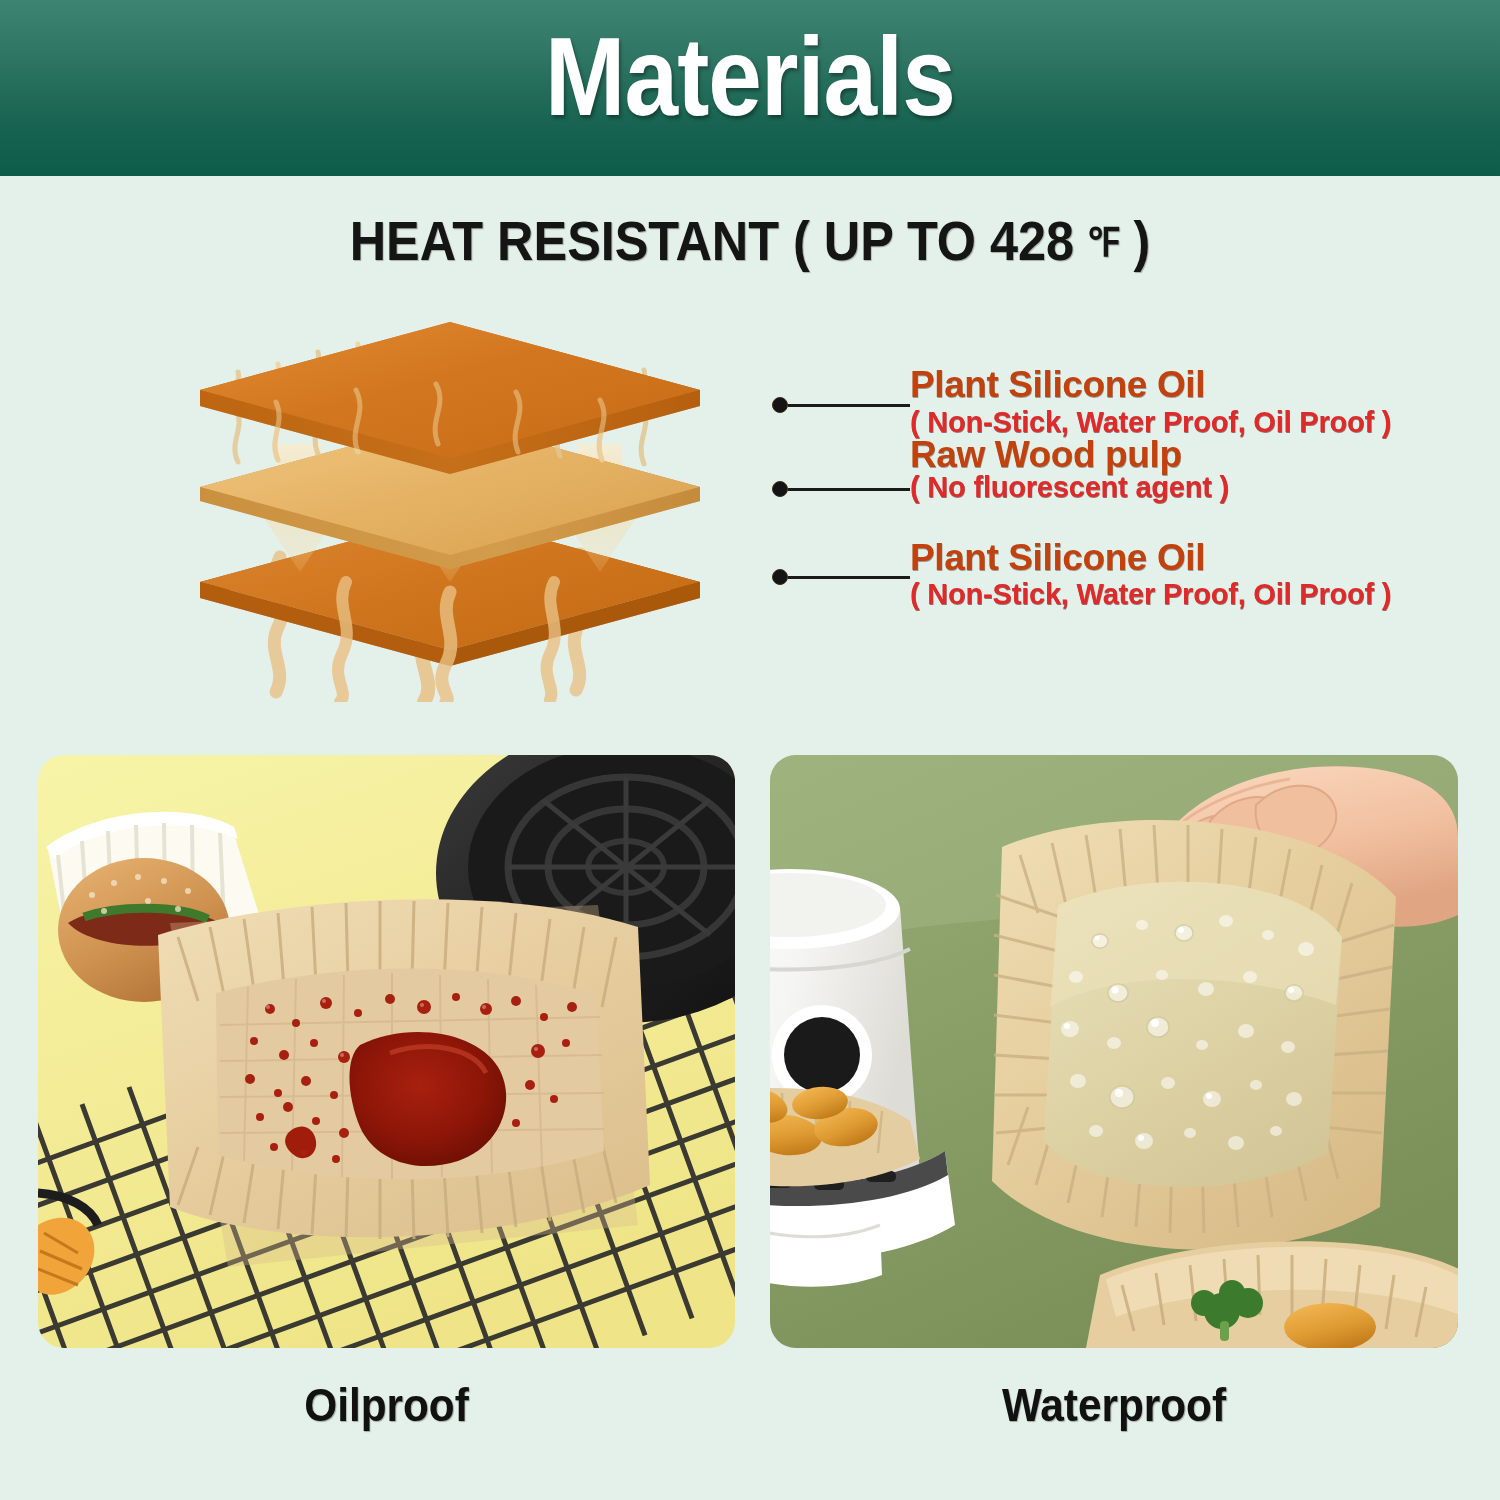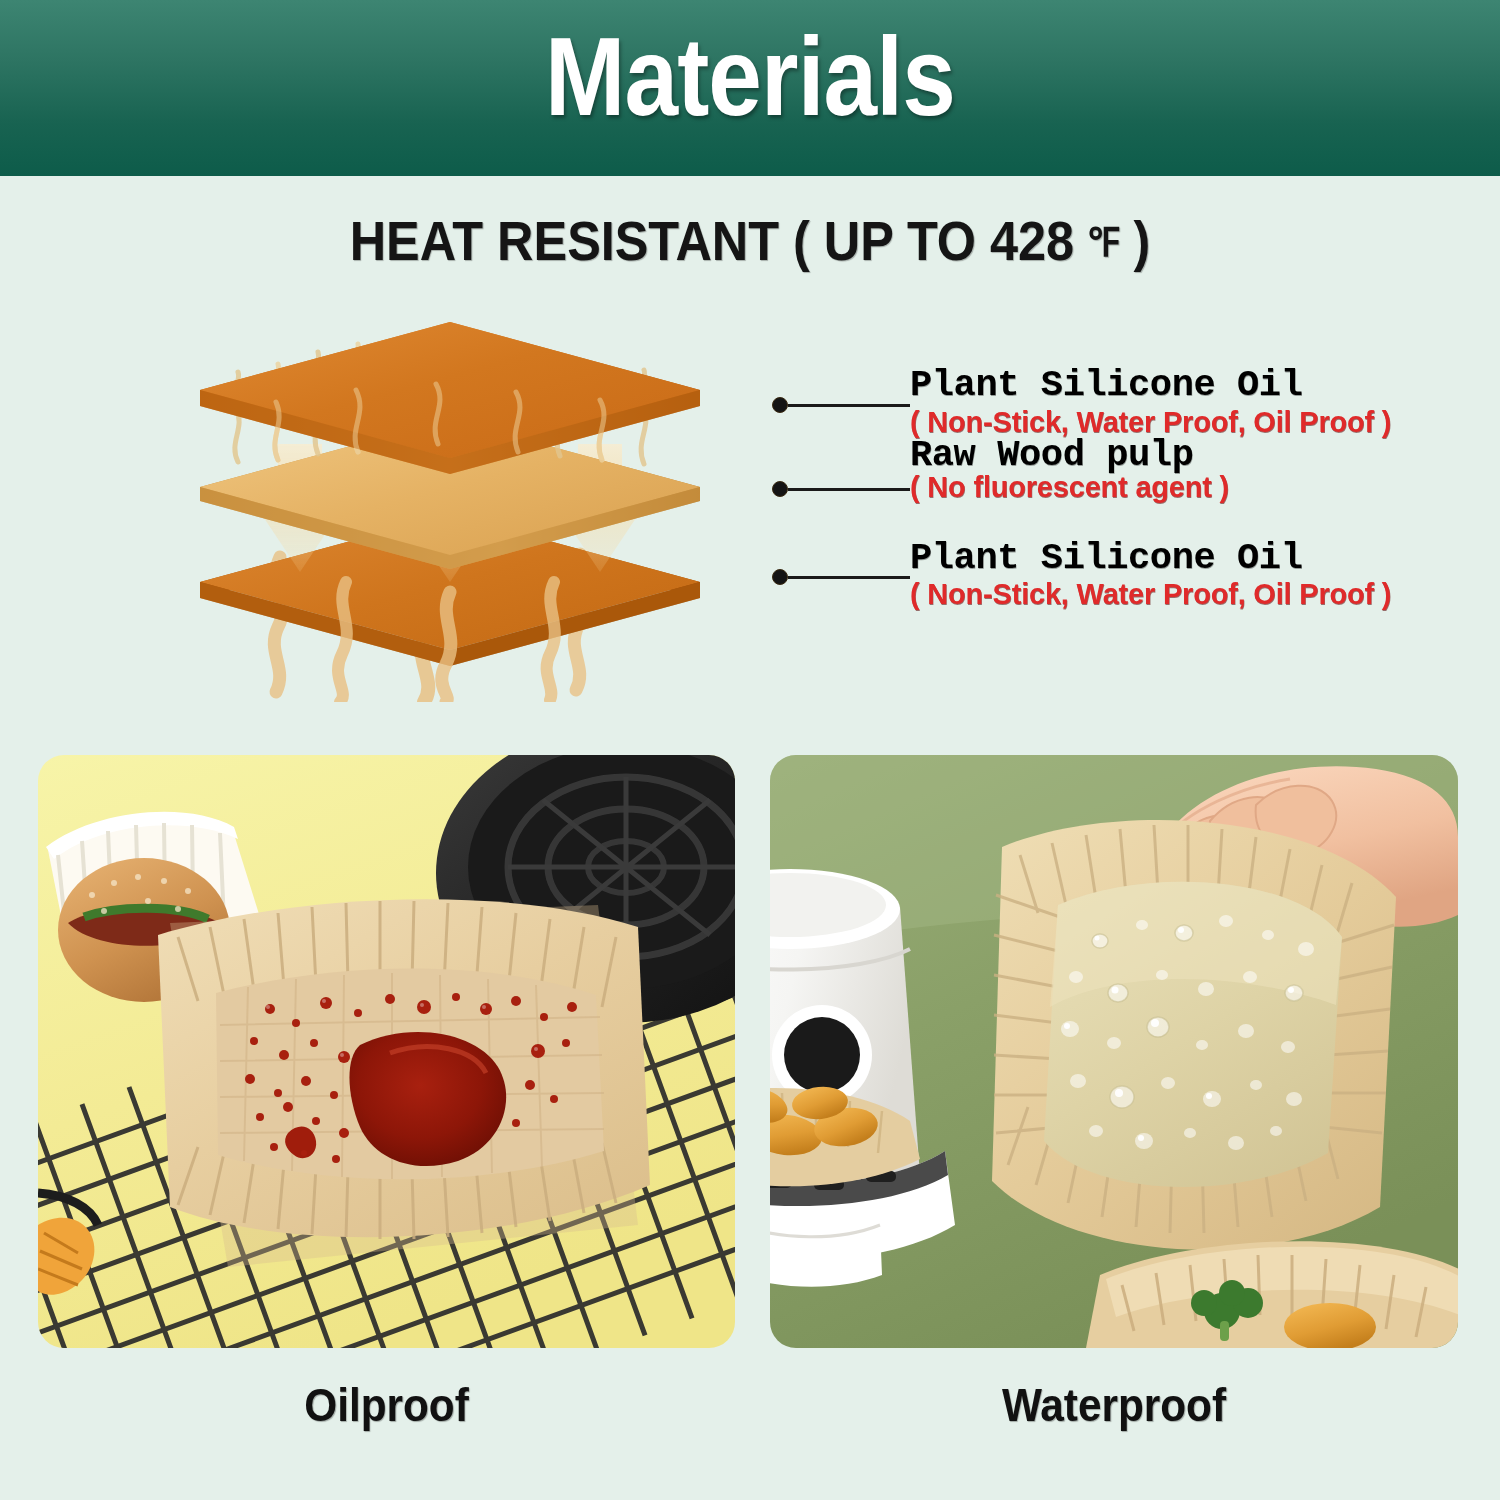--- a/index.html
+++ b/index.html
@@ -55,22 +55,22 @@
   .callout { position:absolute; }
   .callout .line {
     position:absolute; height:3px; background:#1a1a1a;
   }
   .callout .dot {
     position:absolute; width:16px; height:16px; border-radius:50%;
     background:#141414; border:1px solid #3a2a12;
   }
   .callout .main-label {
     position:absolute;
-    font-size:37px; font-weight:bold; color:#000000;
-    font-family:Liberation Mono, monospace;
+    font-size:37px; font-weight:bold; color:#c2410c;
+    font-family:Liberation Sans, sans-serif;
     white-space:nowrap;
     letter-spacing:-0.4px;
     text-shadow:0.5px 0.5px 0 rgba(0,0,0,0.35);
   }
   .callout .sub-label {
     position:absolute;
     font-size:29px; font-weight:bold; color:#e02a2a;
     font-family:"Liberation Sans",sans-serif;
     white-space:nowrap;
     letter-spacing:-0.2px;

